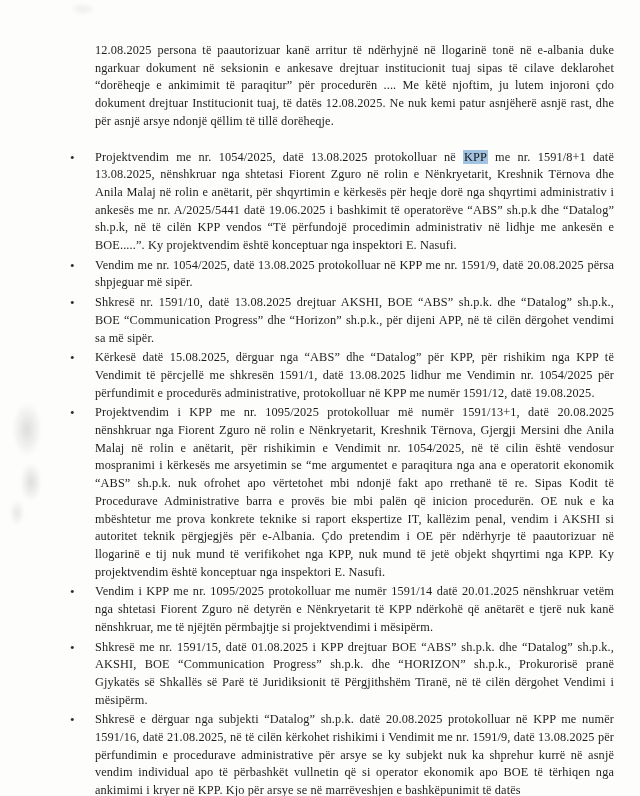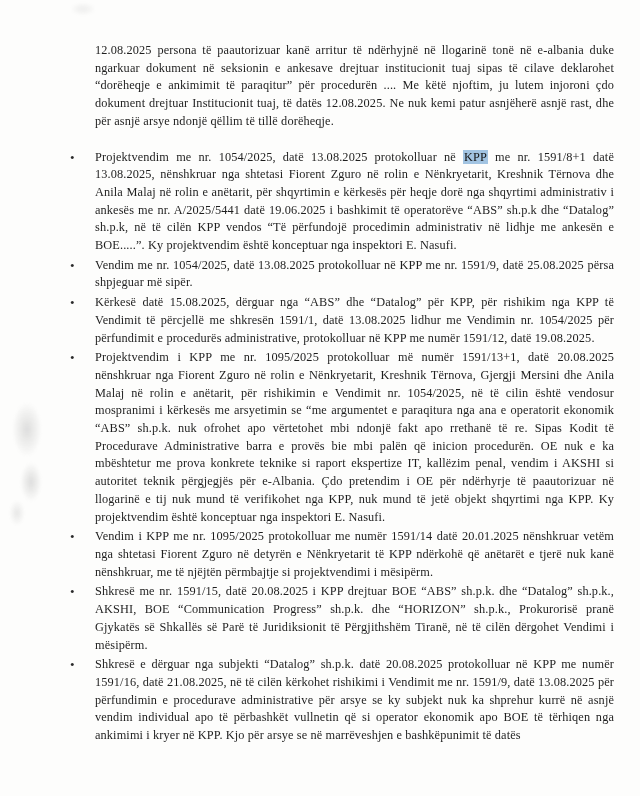--- a/index.html
+++ b/index.html
@@ -61,27 +61,28 @@
   <div class="artifact a1"></div>
   <div class="artifact a2"></div>
   <div class="artifact a3"></div>
   <div class="artifact a4"></div>
 
   <p class="intro">12.08.2025 persona të paautorizuar kanë arritur të ndërhyjnë në llogarinë tonë në e-albania duke ngarkuar dokument në seksionin e ankesave drejtuar institucionit tuaj sipas të cilave deklarohet “dorëheqje e ankimimit të paraqitur” për procedurën .... Me këtë njoftim, ju lutem injoroni çdo dokument drejtuar Institucionit tuaj, të datës 12.08.2025. Ne nuk kemi patur asnjëherë asnjë rast, dhe për asnjë arsye ndonjë qëllim të tillë dorëheqje.</p>
 
   <ul class="bullets">
     <li><span>Projektvendim me nr. 1054/2025, datë 13.08.2025 protokolluar në </span><mark class="hl">KPP</mark><span> me nr. 1591/8+1 datë 13.08.2025, nënshkruar nga shtetasi Fiorent Zguro në rolin e Nënkryetarit, Kreshnik Tërnova dhe Anila Malaj në rolin e anëtarit, për shqyrtimin e kërkesës për heqje dorë nga shqyrtimi administrativ i ankesës me nr. A/2025/5441 datë 19.06.2025 i bashkimit të operatorëve “ABS” sh.p.k dhe “Datalog” sh.p.k, në të cilën KPP vendos “Të përfundojë procedimin administrativ në lidhje me ankesën e BOE.....”. Ky projektvendim është konceptuar nga inspektori E. Nasufi.</span></li>
 
-    <li>Vendim me nr. 1054/2025, datë 13.08.2025 protokolluar në KPP me nr. 1591/9, datë 25.08.2025 përsa shpjeguar më sipër.</li>
+    <li>Vendim me nr. 1054/2025, datë 13.08.2025 protokolluar në KPP me nr. 1591/9, datë 20.08.2025 përsa shpjeguar më sipër.</li>
 
+    <li>Shkresë nr. 1591/10, datë 13.08.2025 drejtuar AKSHI, BOE “ABS” sh.p.k. dhe “Datalog” sh.p.k., BOE “Communication Progress” dhe “Horizon” sh.p.k., për dijeni APP, në të cilën dërgohet vendimi sa më sipër.</li>
 
     <li>Kërkesë datë 15.08.2025, dërguar nga “ABS” dhe “Datalog” për KPP, për rishikim nga KPP të Vendimit të përcjellë me shkresën 1591/1, datë 13.08.2025 lidhur me Vendimin nr. 1054/2025 për përfundimit e procedurës administrative, protokolluar në KPP me numër 1591/12, datë 19.08.2025.</li>
 
     <li>Projektvendim i KPP me nr. 1095/2025 protokolluar më numër 1591/13+1, datë 20.08.2025 nënshkruar nga Fiorent Zguro në rolin e Nënkryetarit, Kreshnik Tërnova, Gjergji Mersini dhe Anila Malaj në rolin e anëtarit, për rishikimin e Vendimit nr. 1054/2025, në të cilin është vendosur mospranimi i kërkesës me arsyetimin se “me argumentet e paraqitura nga ana e operatorit ekonomik “ABS” sh.p.k. nuk ofrohet apo vërtetohet mbi ndonjë fakt apo rrethanë të re. Sipas Kodit të Procedurave Administrative barra e provës bie mbi palën që inicion procedurën. OE nuk e ka mbështetur me prova konkrete teknike si raport ekspertize IT, kallëzim penal, vendim i AKSHI si autoritet teknik përgjegjës për e-Albania. Çdo pretendim i OE për ndërhyrje të paautorizuar në llogarinë e tij nuk mund të verifikohet nga KPP, nuk mund të jetë objekt shqyrtimi nga KPP. Ky projektvendim është konceptuar nga inspektori E. Nasufi.</li>
 
     <li>Vendim i KPP me nr. 1095/2025 protokolluar me numër 1591/14 datë 20.01.2025 nënshkruar vetëm nga shtetasi Fiorent Zguro në detyrën e Nënkryetarit të KPP ndërkohë që anëtarët e tjerë nuk kanë nënshkruar, me të njëjtën përmbajtje si projektvendimi i mësipërm.</li>
 
-    <li>Shkresë me nr. 1591/15, datë 20.08.2025 i KPP drejtuar BOE “ABS” sh.p.k. dhe “Datalog” sh.p.k., AKSHI, BOE “Communication Progress” sh.p.k. dhe “HORIZON” sh.p.k., Prokurorisë pranë Gjykatës së Shkallës së Parë të Juridiksionit të Përgjithshëm Tiranë, në të cilën dërgohet Vendimi i mësipërm.</li>
+    <li>Shkresë me nr. 1591/15, datë 01.08.2025 i KPP drejtuar BOE “ABS” sh.p.k. dhe “Datalog” sh.p.k., AKSHI, BOE “Communication Progress” sh.p.k. dhe “HORIZON” sh.p.k., Prokurorisë pranë Gjykatës së Shkallës së Parë të Juridiksionit të Përgjithshëm Tiranë, në të cilën dërgohet Vendimi i mësipërm.</li>
 
     <li>Shkresë e dërguar nga subjekti “Datalog” sh.p.k. datë 20.08.2025 protokolluar në KPP me numër 1591/16, datë 21.08.2025, në të cilën kërkohet rishikimi i Vendimit me nr. 1591/9, datë 13.08.2025 për përfundimin e procedurave administrative për arsye se ky subjekt nuk ka shprehur kurrë në asnjë vendim individual apo të përbashkët vullnetin që si operator ekonomik apo BOE të tërhiqen nga ankimimi i kryer në KPP. Kjo për arsye se në marrëveshjen e bashkëpunimit të datës</li>
   </ul>
 
 </div>
 
 </body></html>

